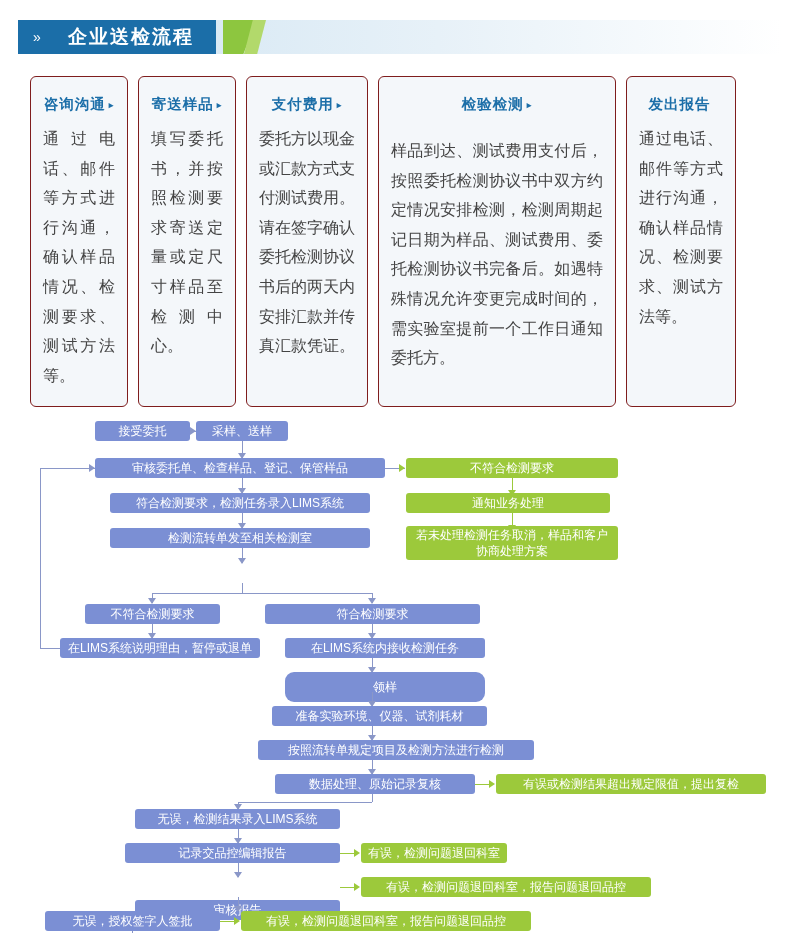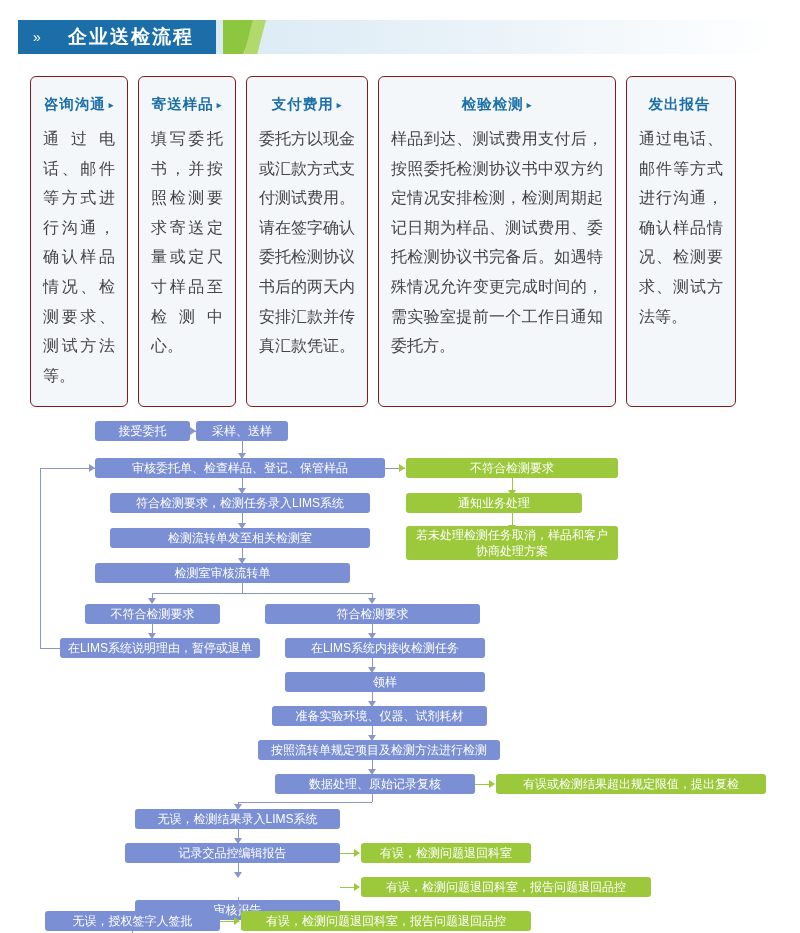--- a/index.html
+++ b/index.html
@@ -104,21 +104,21 @@
   }
   .card-body {
     font-size: 16px;
     line-height: 1.85;
     color: #444;
     text-align: justify;
   }
   .card.w1 { width: 98px; }
   .card.w2 { width: 98px; }
   .card.w3 { width: 122px; }
-  .card.w4 { width: 238px; }
+  .card.w4 { width: 238px; gap: 12px; }
   .card.w5 { width: 110px; }
 
   
   .flow {
     position: relative;
     margin-top: 14px;
     height: 640px;
   }
   .node {
     position: absolute;
@@ -233,35 +233,34 @@
   <div class="arrow right" style="left:89px; top:43px;"></div>
   <div class="line h" style="left:40px; top:227px; width:20px;"></div>
 
   <div class="line v" style="left:242px; top:57px; height:15px;"></div>
   <div class="arrow down" style="left:238px; top:67px;"></div>
 
   <div class="line v green-l" style="left:512px; top:57px; height:17px;"></div>
   <div class="arrow down" style="left:508px; top:69px; border-top-color:#9cc93b;"></div>
 
   <div class="node blue" style="left:110px; top:72px; width:260px; height:20px;">符合检测要求，检测任务录入LIMS系统</div>
-  <div class="node green" style="left:406px; top:72px; width:176px; height:20px;">通知业务处理</div>
+  <div class="node green" style="left:406px; top:72px; width:204px; height:20px;">通知业务处理</div>
 
   <div class="line v" style="left:242px; top:92px; height:15px;"></div>
   <div class="arrow down" style="left:238px; top:102px;"></div>
 
   <div class="line v green-l" style="left:512px; top:92px; height:15px;"></div>
   <div class="arrow down" style="left:508px; top:104px; border-top-color:#9cc93b;"></div>
 
   <div class="node green" style="left:406px; top:105px; width:212px; height:34px;">若未处理检测任务取消，样品和客户协商处理方案</div>
   <div class="node blue" style="left:110px; top:107px; width:260px; height:20px;">检测流转单发至相关检测室</div>
 
   <div class="line v" style="left:242px; top:127px; height:15px;"></div>
   <div class="arrow down" style="left:238px; top:137px;"></div>
 
-  <div class="node blue" style="left:95px; top:142px; width:255px; height:20px;">检测室审核流转单</div>
 
   <div class="line v" style="left:242px; top:162px; height:10px;"></div>
   <div class="line h" style="left:152px; top:172px; width:220px;"></div>
   <div class="line v" style="left:152px; top:172px; height:10px;"></div>
   <div class="arrow down" style="left:148px; top:177px;"></div>
   <div class="line v" style="left:372px; top:172px; height:10px;"></div>
   <div class="arrow down" style="left:368px; top:177px;"></div>
 
   <div class="node blue" style="left:85px; top:183px; width:135px; height:20px;">不符合检测要求</div>
   <div class="node blue" style="left:265px; top:183px; width:215px; height:20px;">符合检测要求</div>
@@ -270,50 +269,50 @@
   <div class="arrow down" style="left:148px; top:212px;"></div>
   <div class="line v" style="left:372px; top:203px; height:14px;"></div>
   <div class="arrow down" style="left:368px; top:212px;"></div>
 
   <div class="node blue" style="left:285px; top:217px; width:200px; height:20px;">在LIMS系统内接收检测任务</div>
   <div class="node blue" style="left:60px; top:217px; width:200px; height:20px;">在LIMS系统说明理由，暂停或退单</div>
 
   <div class="line v" style="left:372px; top:237px; height:14px;"></div>
   <div class="arrow down" style="left:368px; top:246px;"></div>
 
-  <div class="node blue" style="left:285px; top:251px; width:200px; height:20px;">领样</div>
+  <div class="node blue" style="left:285px; top:251px; width:200px; height:30px;border-radius:9px;">领样</div>
   <div class="line v" style="left:372px; top:271px; height:14px;"></div>
   <div class="arrow down" style="left:368px; top:280px;"></div>
 
   <div class="node blue" style="left:272px; top:285px; width:215px; height:20px;">准备实验环境、仪器、试剂耗材</div>
   <div class="line v" style="left:372px; top:305px; height:14px;"></div>
   <div class="arrow down" style="left:368px; top:314px;"></div>
 
-  <div class="node blue" style="left:258px; top:319px; width:242px; height:20px;">按照流转单规定项目及检测方法进行检测</div>
+  <div class="node blue" style="left:258px; top:319px; width:276px; height:20px;">按照流转单规定项目及检测方法进行检测</div>
   <div class="line v" style="left:372px; top:339px; height:14px;"></div>
   <div class="arrow down" style="left:368px; top:348px;"></div>
 
   <div class="node blue" style="left:275px; top:353px; width:200px; height:20px;">数据处理、原始记录复核</div>
   <div class="line h green-l" style="left:475px; top:363px; width:18px;"></div>
   <div class="arrow right g" style="left:489px; top:359px;"></div>
   <div class="node green" style="left:496px; top:353px; width:270px; height:20px;">有误或检测结果超出规定限值，提出复检</div>
 
   <div class="line v" style="left:372px; top:373px; height:8px;"></div>
   <div class="line h" style="left:238px; top:381px; width:134px;"></div>
   <div class="line v" style="left:238px; top:381px; height:7px;"></div>
   <div class="arrow down" style="left:234px; top:383px;"></div>
 
   <div class="node blue" style="left:135px; top:388px; width:205px; height:20px;">无误，检测结果录入LIMS系统</div>
   <div class="line v" style="left:238px; top:408px; height:14px;"></div>
   <div class="arrow down" style="left:234px; top:417px;"></div>
 
   <div class="node blue" style="left:125px; top:422px; width:215px; height:20px;">记录交品控编辑报告</div>
   <div class="line h green-l" style="left:340px; top:432px; width:18px;"></div>
   <div class="arrow right g" style="left:354px; top:428px;"></div>
-  <div class="node green" style="left:361px; top:422px; width:170px; height:20px;">有误，检测问题退回科室</div>
+  <div class="node green" style="left:361px; top:422px; width:146px; height:20px;">有误，检测问题退回科室</div>
 
   <div class="line v" style="left:238px; top:442px; height:14px;"></div>
   <div class="arrow down" style="left:234px; top:451px;"></div>
 
   <div class="node blue" style="left:135px; top:456px; width:205px; height:20px;margin-top:23px;">审核报告</div>
   <div class="line h green-l" style="left:340px; top:466px; width:18px;"></div>
   <div class="arrow right g" style="left:354px; top:462px;"></div>
   <div class="node green" style="left:361px; top:456px; width:290px; height:20px;">有误，检测问题退回科室，报告问题退回品控</div>
 
   <div class="line v" style="left:238px; top:476px; height:14px;"></div>

